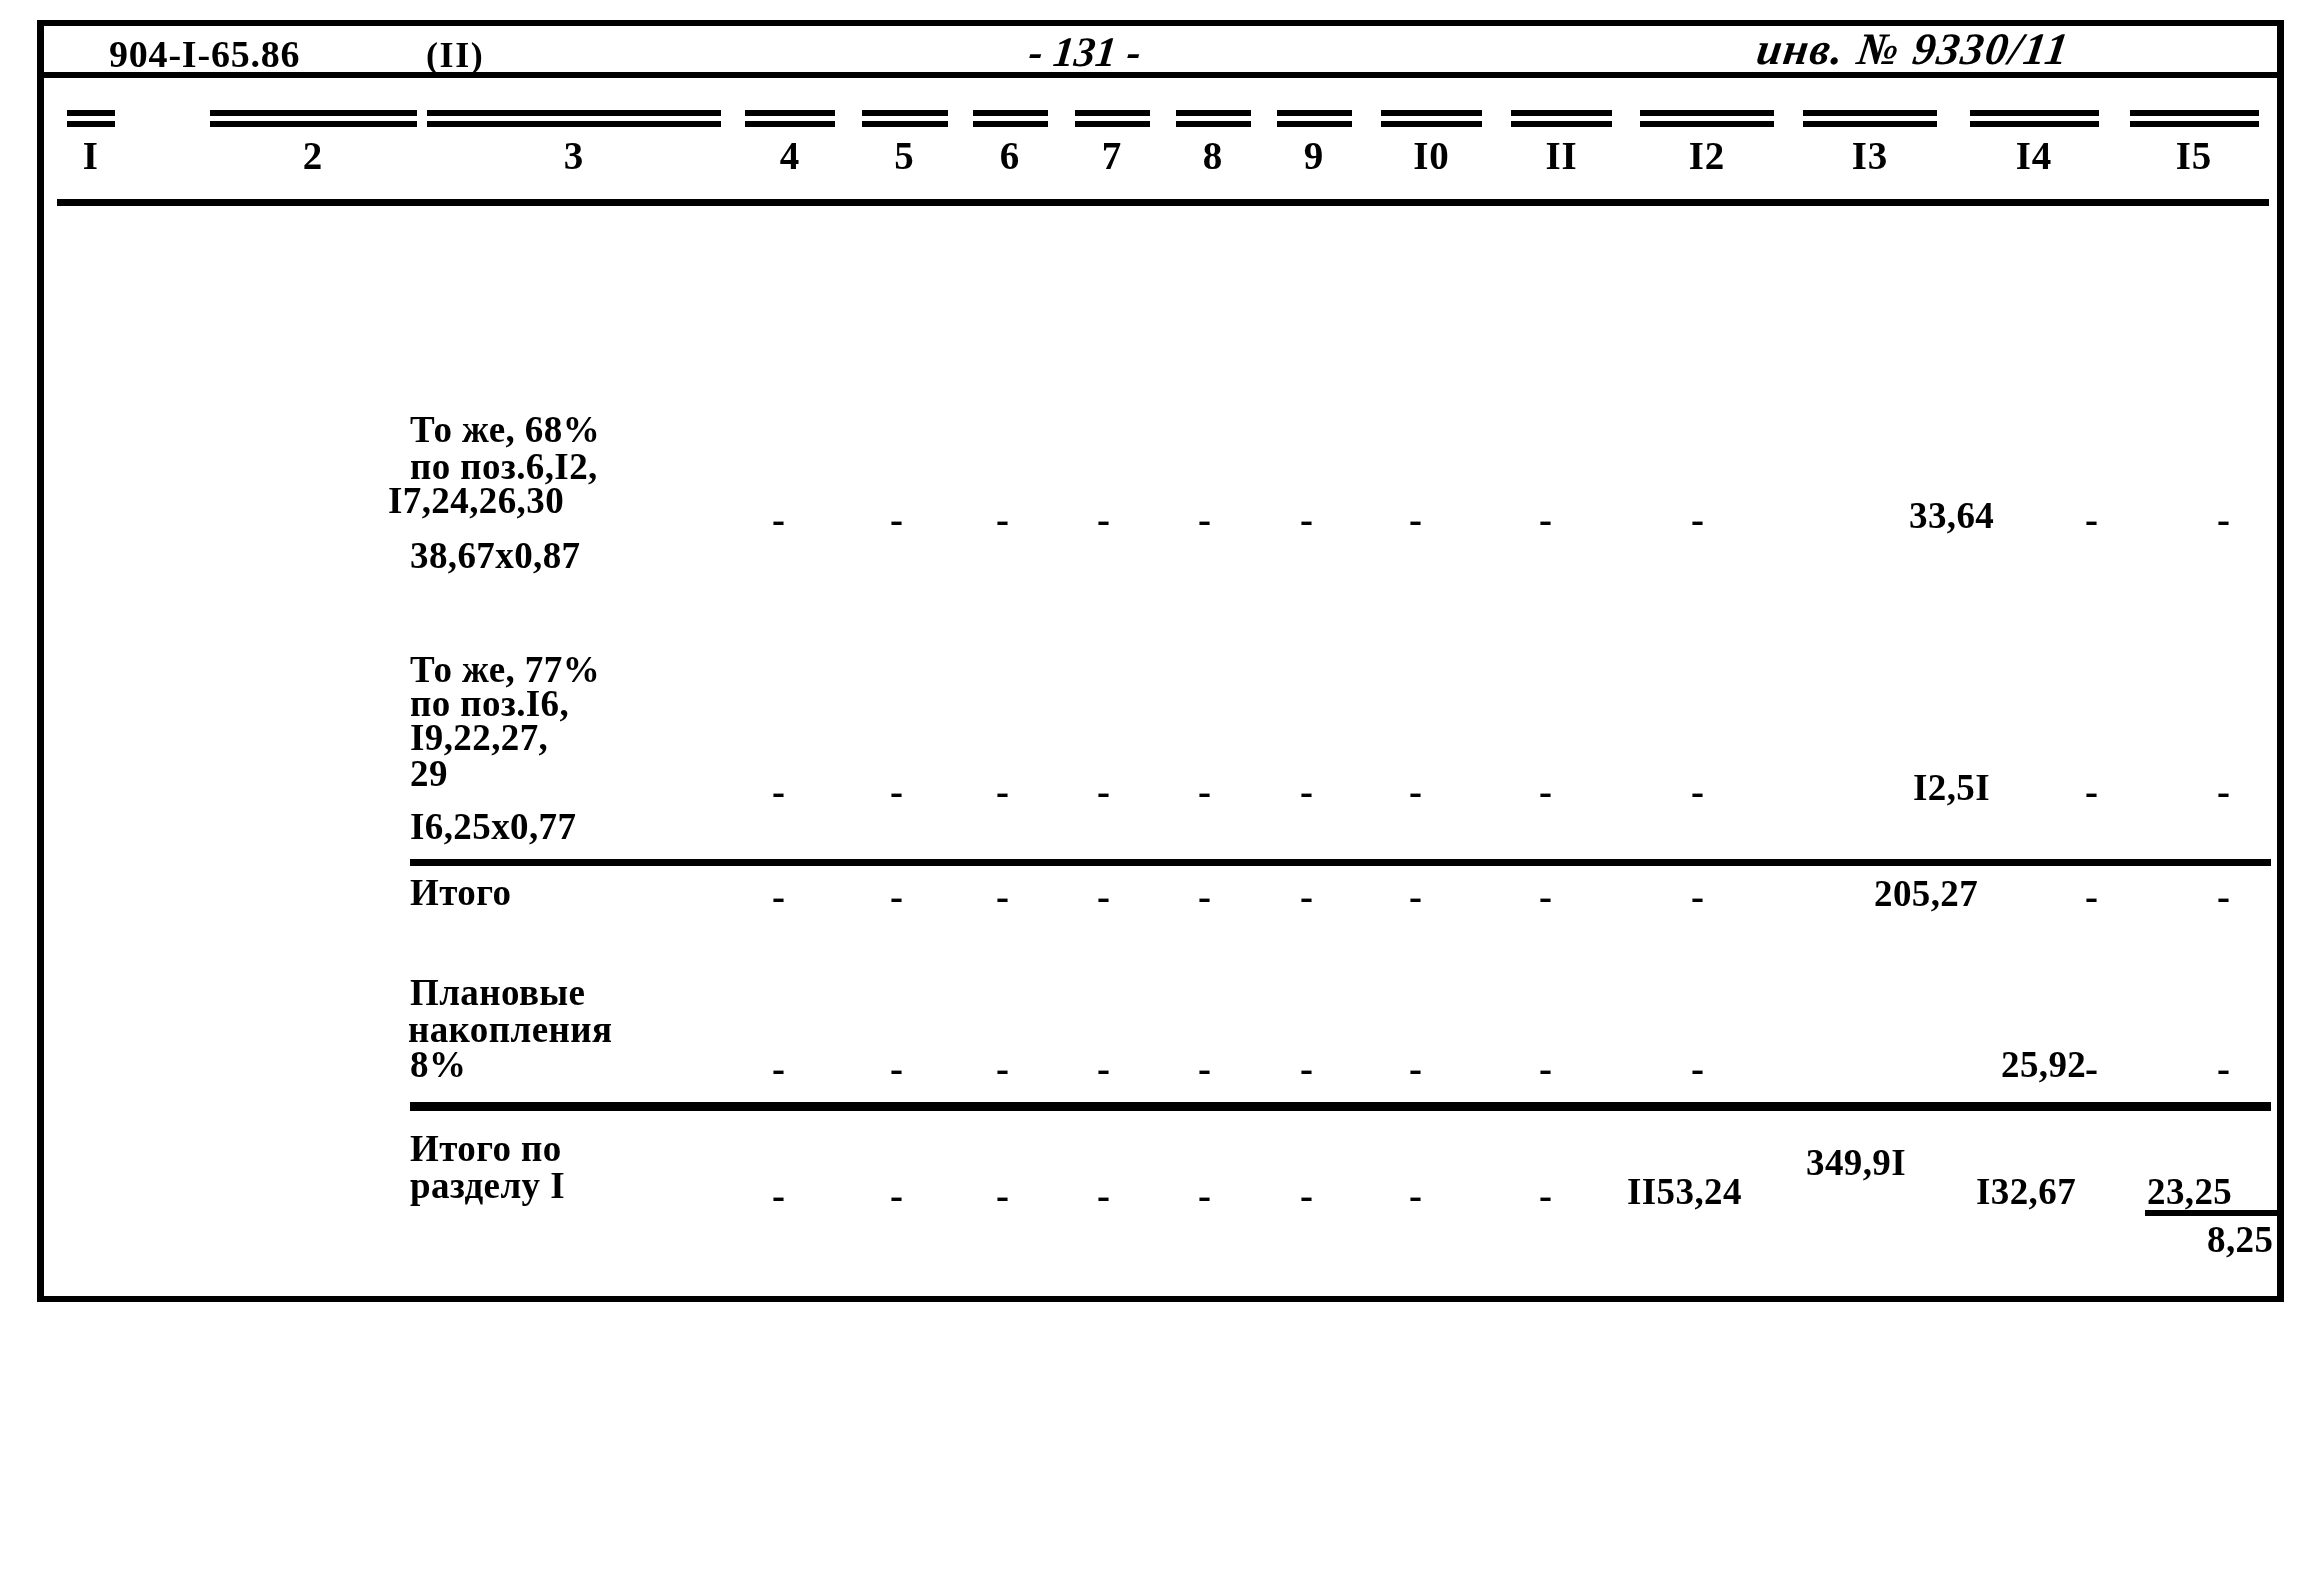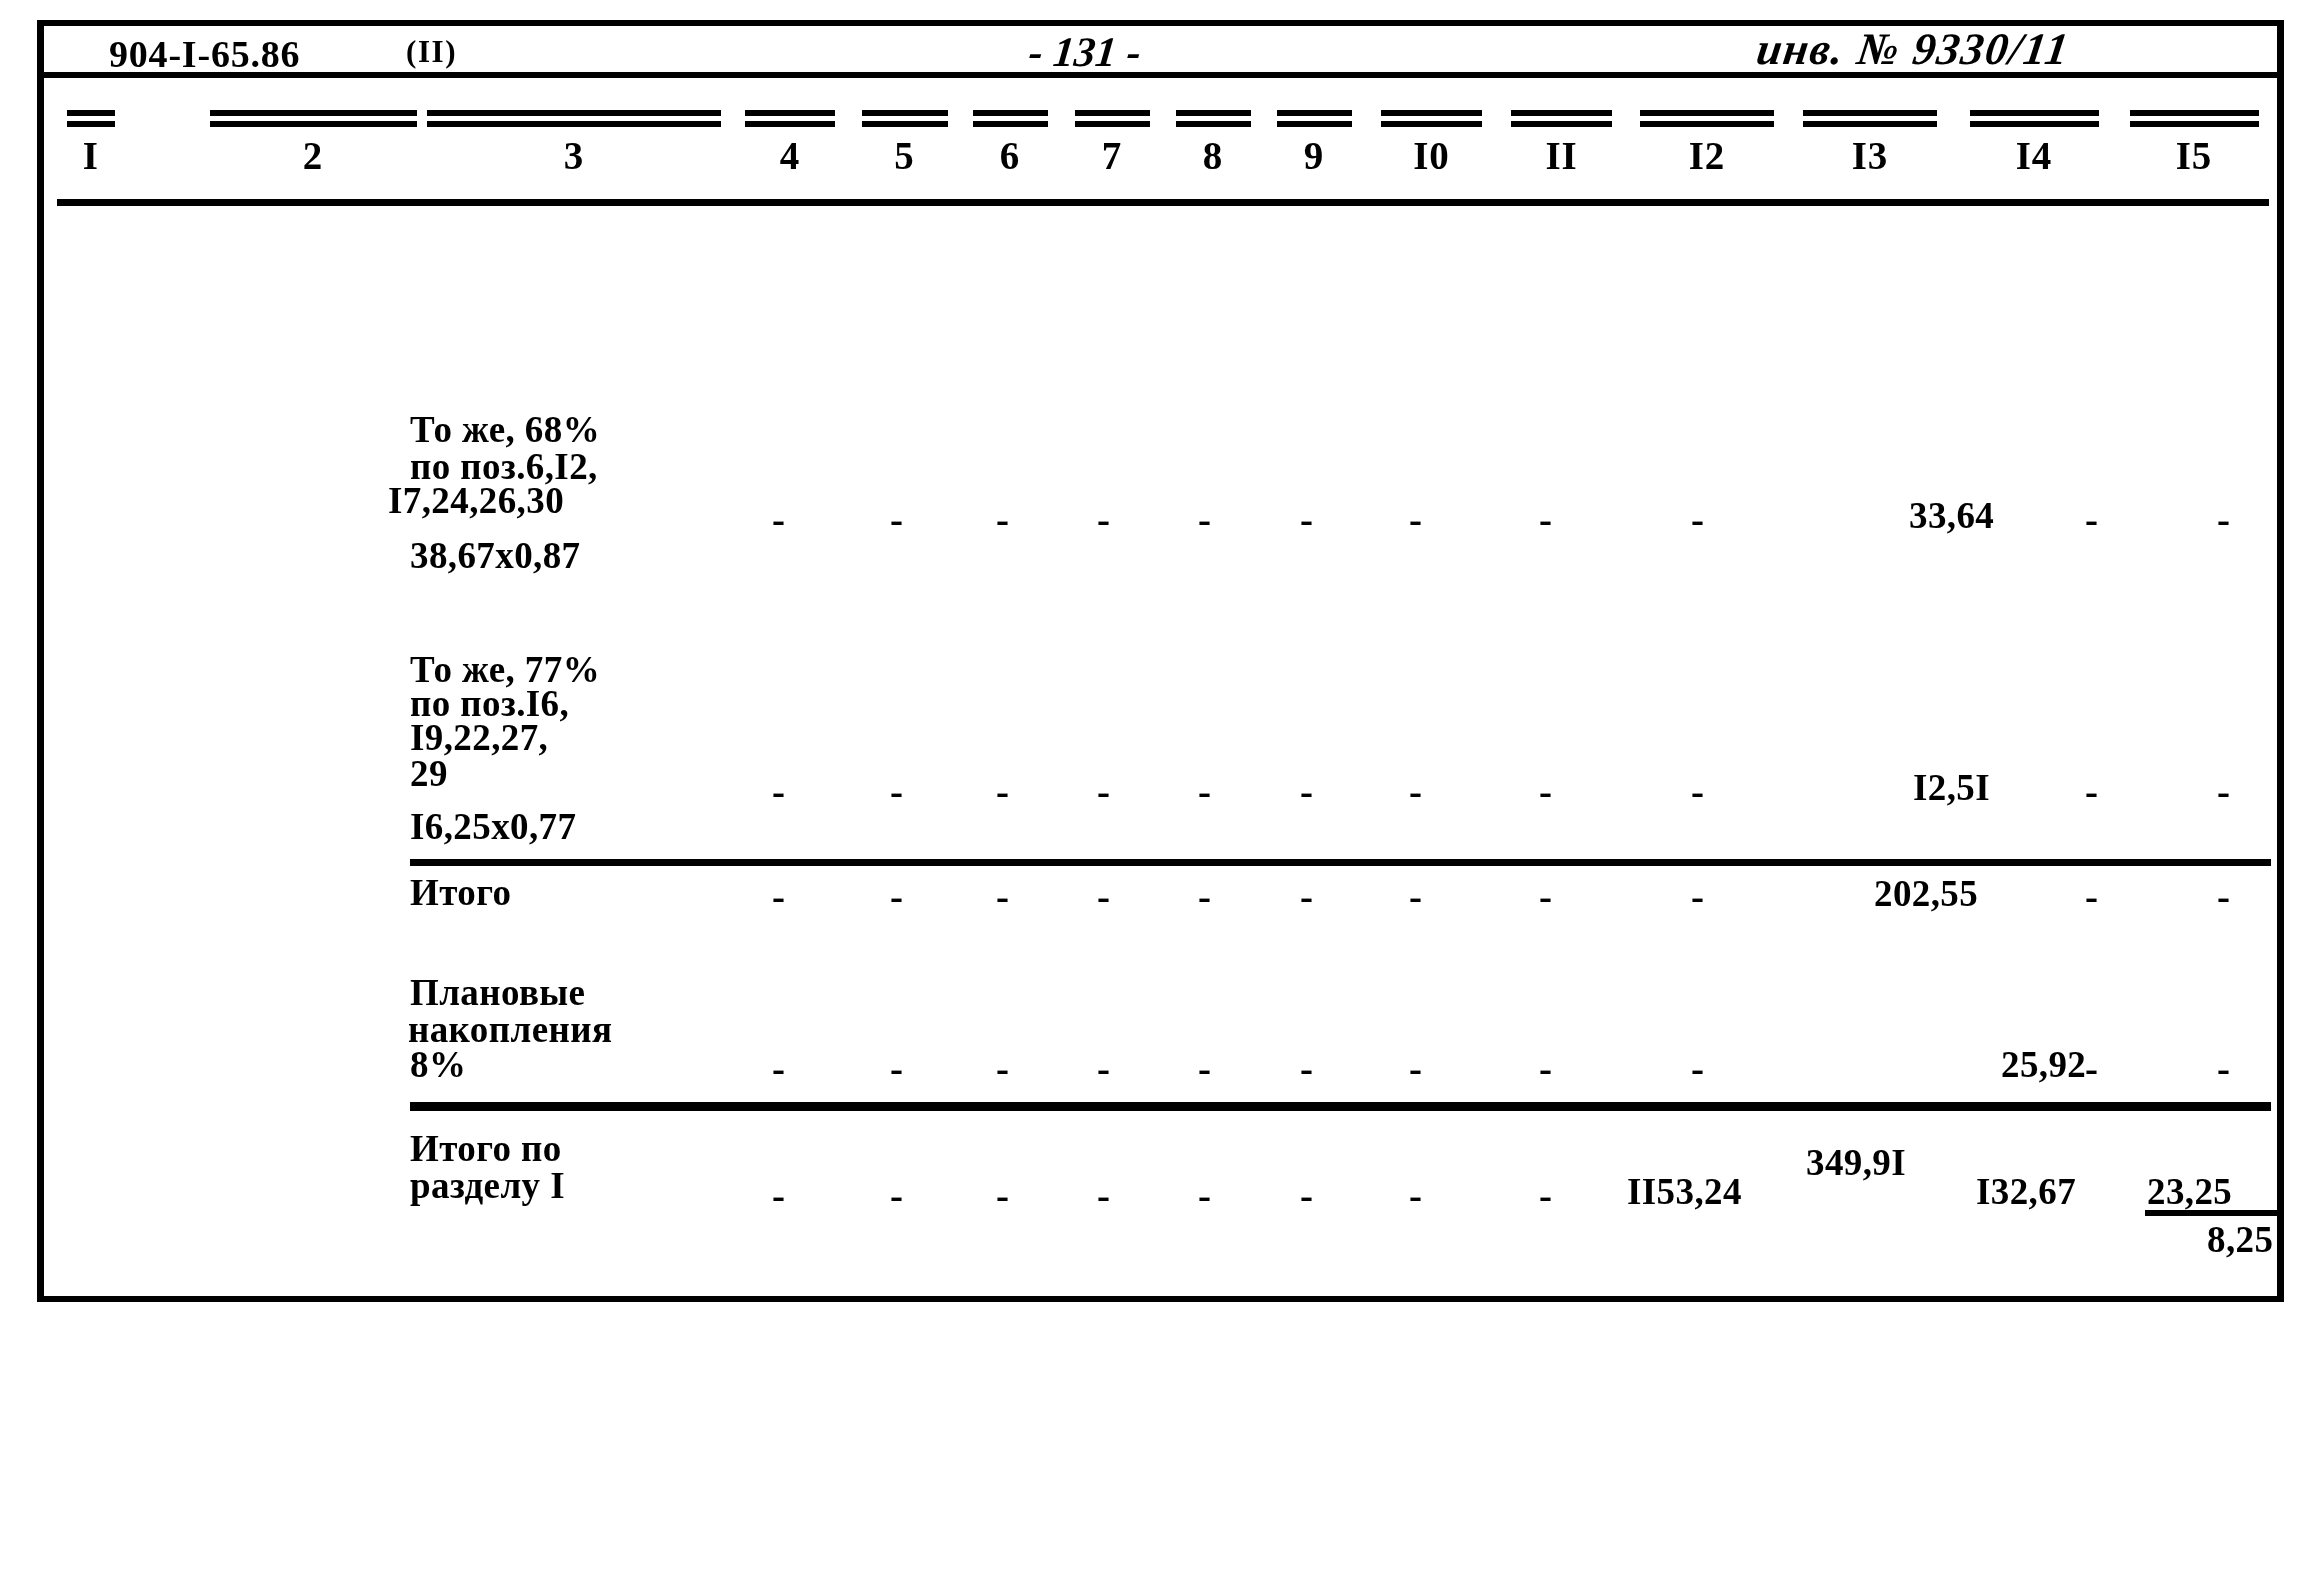--- a/index.html
+++ b/index.html
@@ -61,24 +61,24 @@
     top: 6.2px;
     font-family: "Liberation Serif", serif;
     font-size: 38px;
     font-weight: bold;
     letter-spacing: 0.8px;
     color: #000;
     white-space: nowrap;
   }
   .hdr-variant {
     position: absolute;
-    left: 362px;
+    left: 382px;
     top: 7.8px;
     font-family: "Liberation Serif", serif;
-    font-size: 31px;
+    font-size: 36px;
     font-weight: bold;
     letter-spacing: 1.6px;
     color: #000;
     white-space: nowrap;
   }
   .hdr-page {
     position: absolute;
     left: 985px;
     top: 1.6px;
     font-family: "Liberation Serif", serif;
@@ -349,21 +349,21 @@
         <div class="dash" style="left:728px;  top:671px;">-</div>
         <div class="dash" style="left:846px; top:671px;">-</div>
         <div class="dash" style="left:952px; top:671px;">-</div>
         <div class="dash" style="left:1053px; top:671px;">-</div>
         <div class="dash" style="left:1154px; top:671px;">-</div>
         <div class="dash" style="left:1256px; top:671px;">-</div>
         <div class="dash" style="left:1365px; top:671px;">-</div>
         <div class="dash" style="left:1495px; top:671px;">-</div>
         <div class="dash" style="left:1647px; top:671px;">-</div>
 
-        <div class="cell-num" style="left:1830px; top:666px;">202,55</div>
+        <div class="cell-num" style="left:1830px; top:666px;">205,27</div>
         <div class="dash" style="left:2041px; top:671px;">-</div>
         <div class="dash" style="left:2173px; top:671px;">-</div>
       </div>
 
       <div>
         <div class="cell-text" style="left:366px; top:767px;">Плановые</div>
         <div class="cell-text" style="left:364px; top:804px;">накопления</div>
         <div class="cell-text" style="left:366px; top:839px;">8%</div>
 
         <div class="dash" style="left:728px;  top:843px;">-</div>

